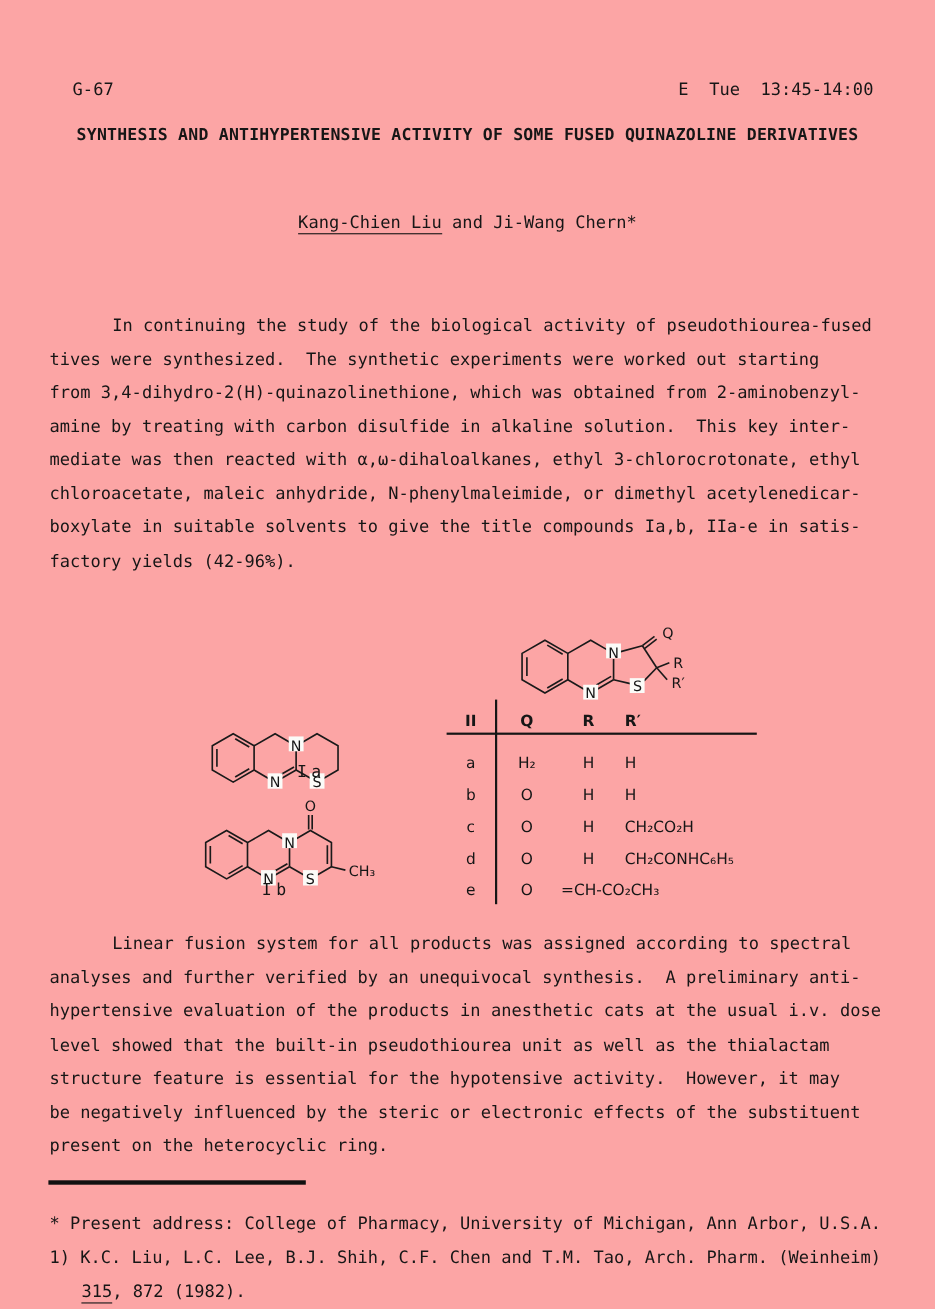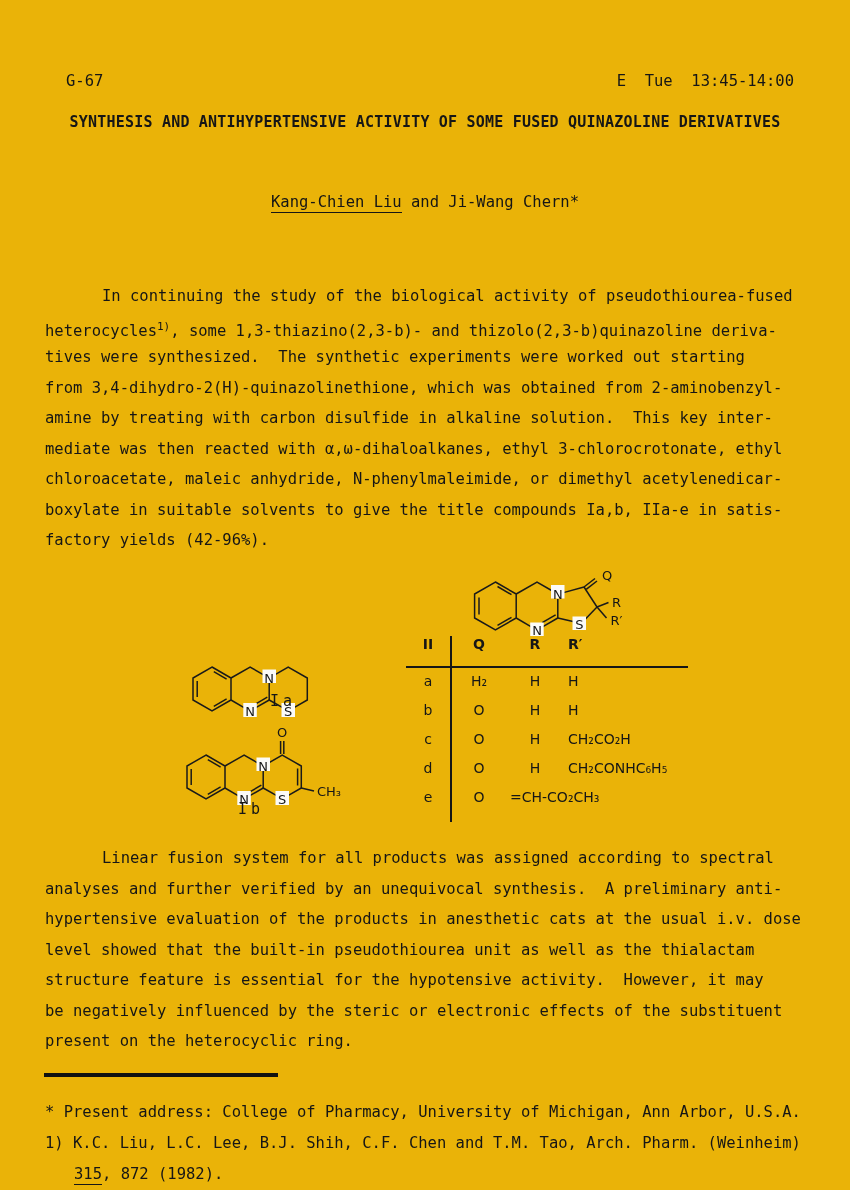--- a/index.html
+++ b/index.html
@@ -1,20 +1,20 @@
 <!DOCTYPE html>
 <html><head>
 <meta charset="utf-8">
 <style>
   html,body{margin:0;padding:0;background:#e8e8e4;}
   .page{
     position:relative;
     width:850px;height:1190px;
     margin:0 auto;
-    background:#eab308;
+    background:#fca5a5;
     font-family:"DejaVu Sans Mono", monospace;
     color:#161616;
     overflow:hidden;
   }
   .hdr{
     position:absolute;top:72px;left:66px;right:56px;
     display:flex;justify-content:space-between;
     font-size:15.5px;white-space:pre;
   }
   .title{
@@ -49,21 +49,21 @@
   }
   .lIa{left:232px;top:140px;margin-left:38px;}
   .lIb{left:238px;top:248px;}
 
   .cmpd-table{
     position:absolute;left:406px;top:84px;width:286px;height:188px;
     font-family:"DejaVu Sans", sans-serif;font-size:14px;
   }
   .cmpd-table .vline{position:absolute;left:44px;top:0;width:1.7px;height:186px;background:#161616;}
   .cmpd-table .hline{position:absolute;left:0;top:30px;width:282px;height:2px;background:#161616;}
-  .t-row{display:flex;align-items:flex-start;height:29px;}
+  .t-row{display:flex;align-items:flex-end;height:29px;}
   .t-head{height:28px;font-weight:bold;}
   .t-gap{height:9px;}
   .tc1{width:44px;text-align:center;}
   .tc2{width:58px;text-align:center;}
   .tc3{width:54px;text-align:center;}
   .tc4{flex:1;text-align:left;padding-left:6px;}
   .tspan{flex:1;text-align:left;padding-left:2px;}
 
   .foot-rule{position:absolute;top:1073px;left:44px;width:234px;height:4px;background:#111;}
   .footnotes{position:absolute;top:1097px;left:45px;right:30px;font-size:15.5px;}
@@ -83,21 +83,20 @@
     <span>E  Tue  13:45-14:00</span>
   </div>
 
   <div class="title">SYNTHESIS AND ANTIHYPERTENSIVE ACTIVITY OF SOME FUSED QUINAZOLINE DERIVATIVES</div>
 
   <div class="authors"><span class="uline">Kang-Chien Liu</span><span> and Ji-Wang Chern*</span></div>
 
 
   <div class="para p1">
     <div class="line indent">In continuing the study of the biological activity of pseudothiourea-fused</div>
-    <div class="line"><span>heterocycles</span><sup>1)</sup><span>, some 1,3-thiazino(2,3-b)- and thizolo(2,3-b)quinazoline deriva-</span></div>
     <div class="line">tives were synthesized.  The synthetic experiments were worked out starting</div>
     <div class="line">from 3,4-dihydro-2(H)-quinazolinethione, which was obtained from 2-aminobenzyl-</div>
     <div class="line">amine by treating with carbon disulfide in alkaline solution.  This key inter-</div>
     <div class="line">mediate was then reacted with α,ω-dihaloalkanes, ethyl 3-chlorocrotonate, ethyl</div>
     <div class="line">chloroacetate, maleic anhydride, N-phenylmaleimide, or dimethyl acetylenedicar-</div>
     <div class="line">boxylate in suitable solvents to give the title compounds Ia,b, IIa-e in satis-</div>
     <div class="line">factory yields (42-96%).</div>
   </div>
 
   <div class="figure">

